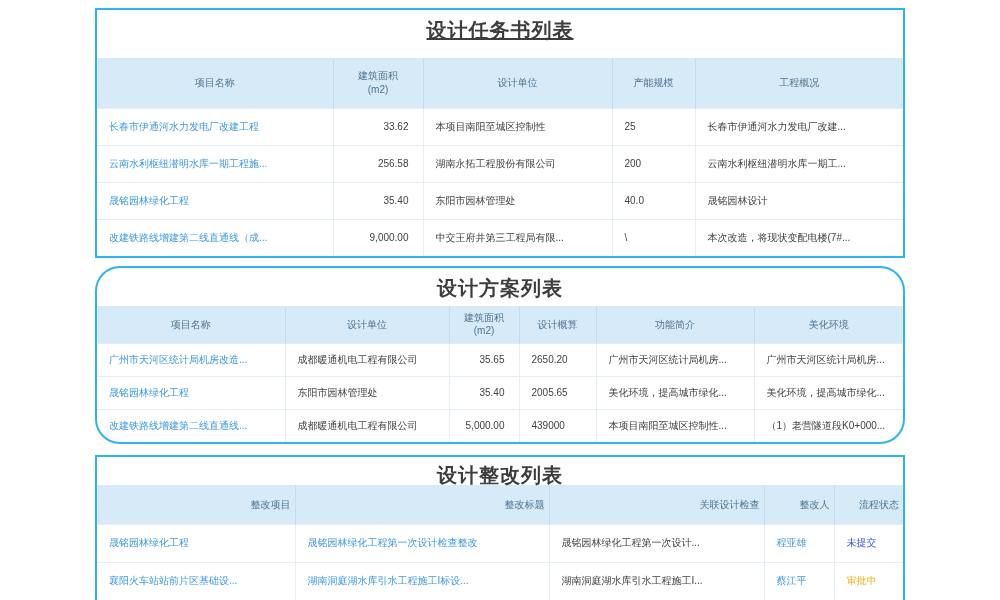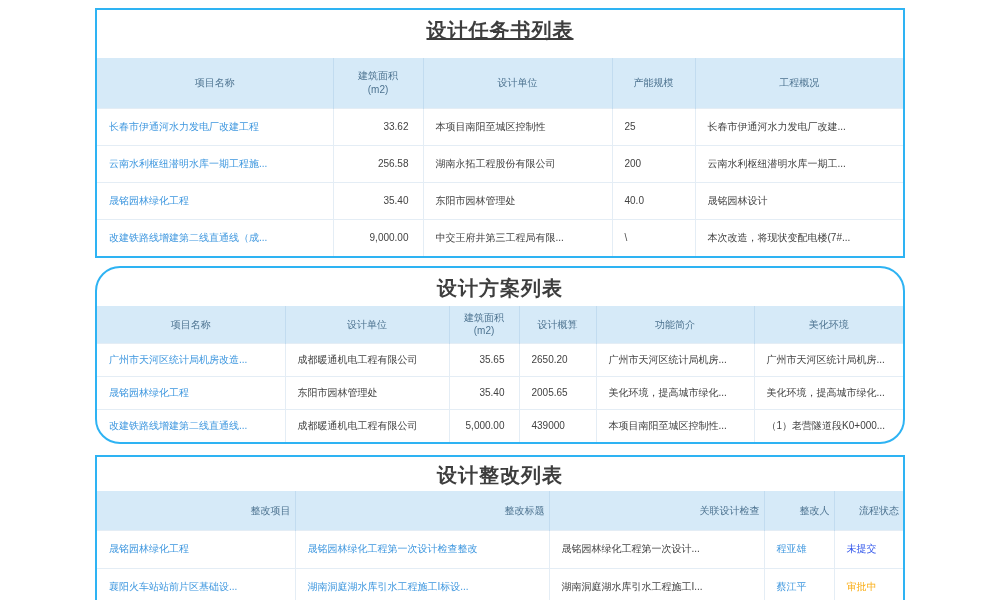--- a/index.html
+++ b/index.html
@@ -13,21 +13,21 @@
   .tbl { border: 2px solid #2eb3f3; background: #ffffff; }
   .tbl.t1 { margin-bottom: 8px; }
   .tbl.t2 { margin-bottom: 11px; border-radius: 25px; }
 
   .tbl-title {
     text-align: center; font-size: 20px; font-weight: bold; color: #3d3d3d;
     letter-spacing: 1px;
   }
   .t1 .tbl-title { height: 48px; line-height: 40px; text-decoration: underline; }
   .t2 .tbl-title { height: 38px; line-height: 40px; }
-  .t3 .tbl-title { height: 34px; line-height: 36px; }
+  .t3 .tbl-title { height: 28px; line-height: 36px; }
 
   table { width: 100%; border-collapse: collapse; table-layout: fixed; font-size: 10px; }
 
   th {
     background: #d6eaf8; color: #4d7390; font-weight: normal;
     text-align: center; white-space: pre-line; line-height: 1.35;
     border-left: 1px solid #c2dcf0; padding: 4px 4px; overflow: hidden;
   }
   th:first-child { border-left: none; }
   .t1 th { height: 50px; }

